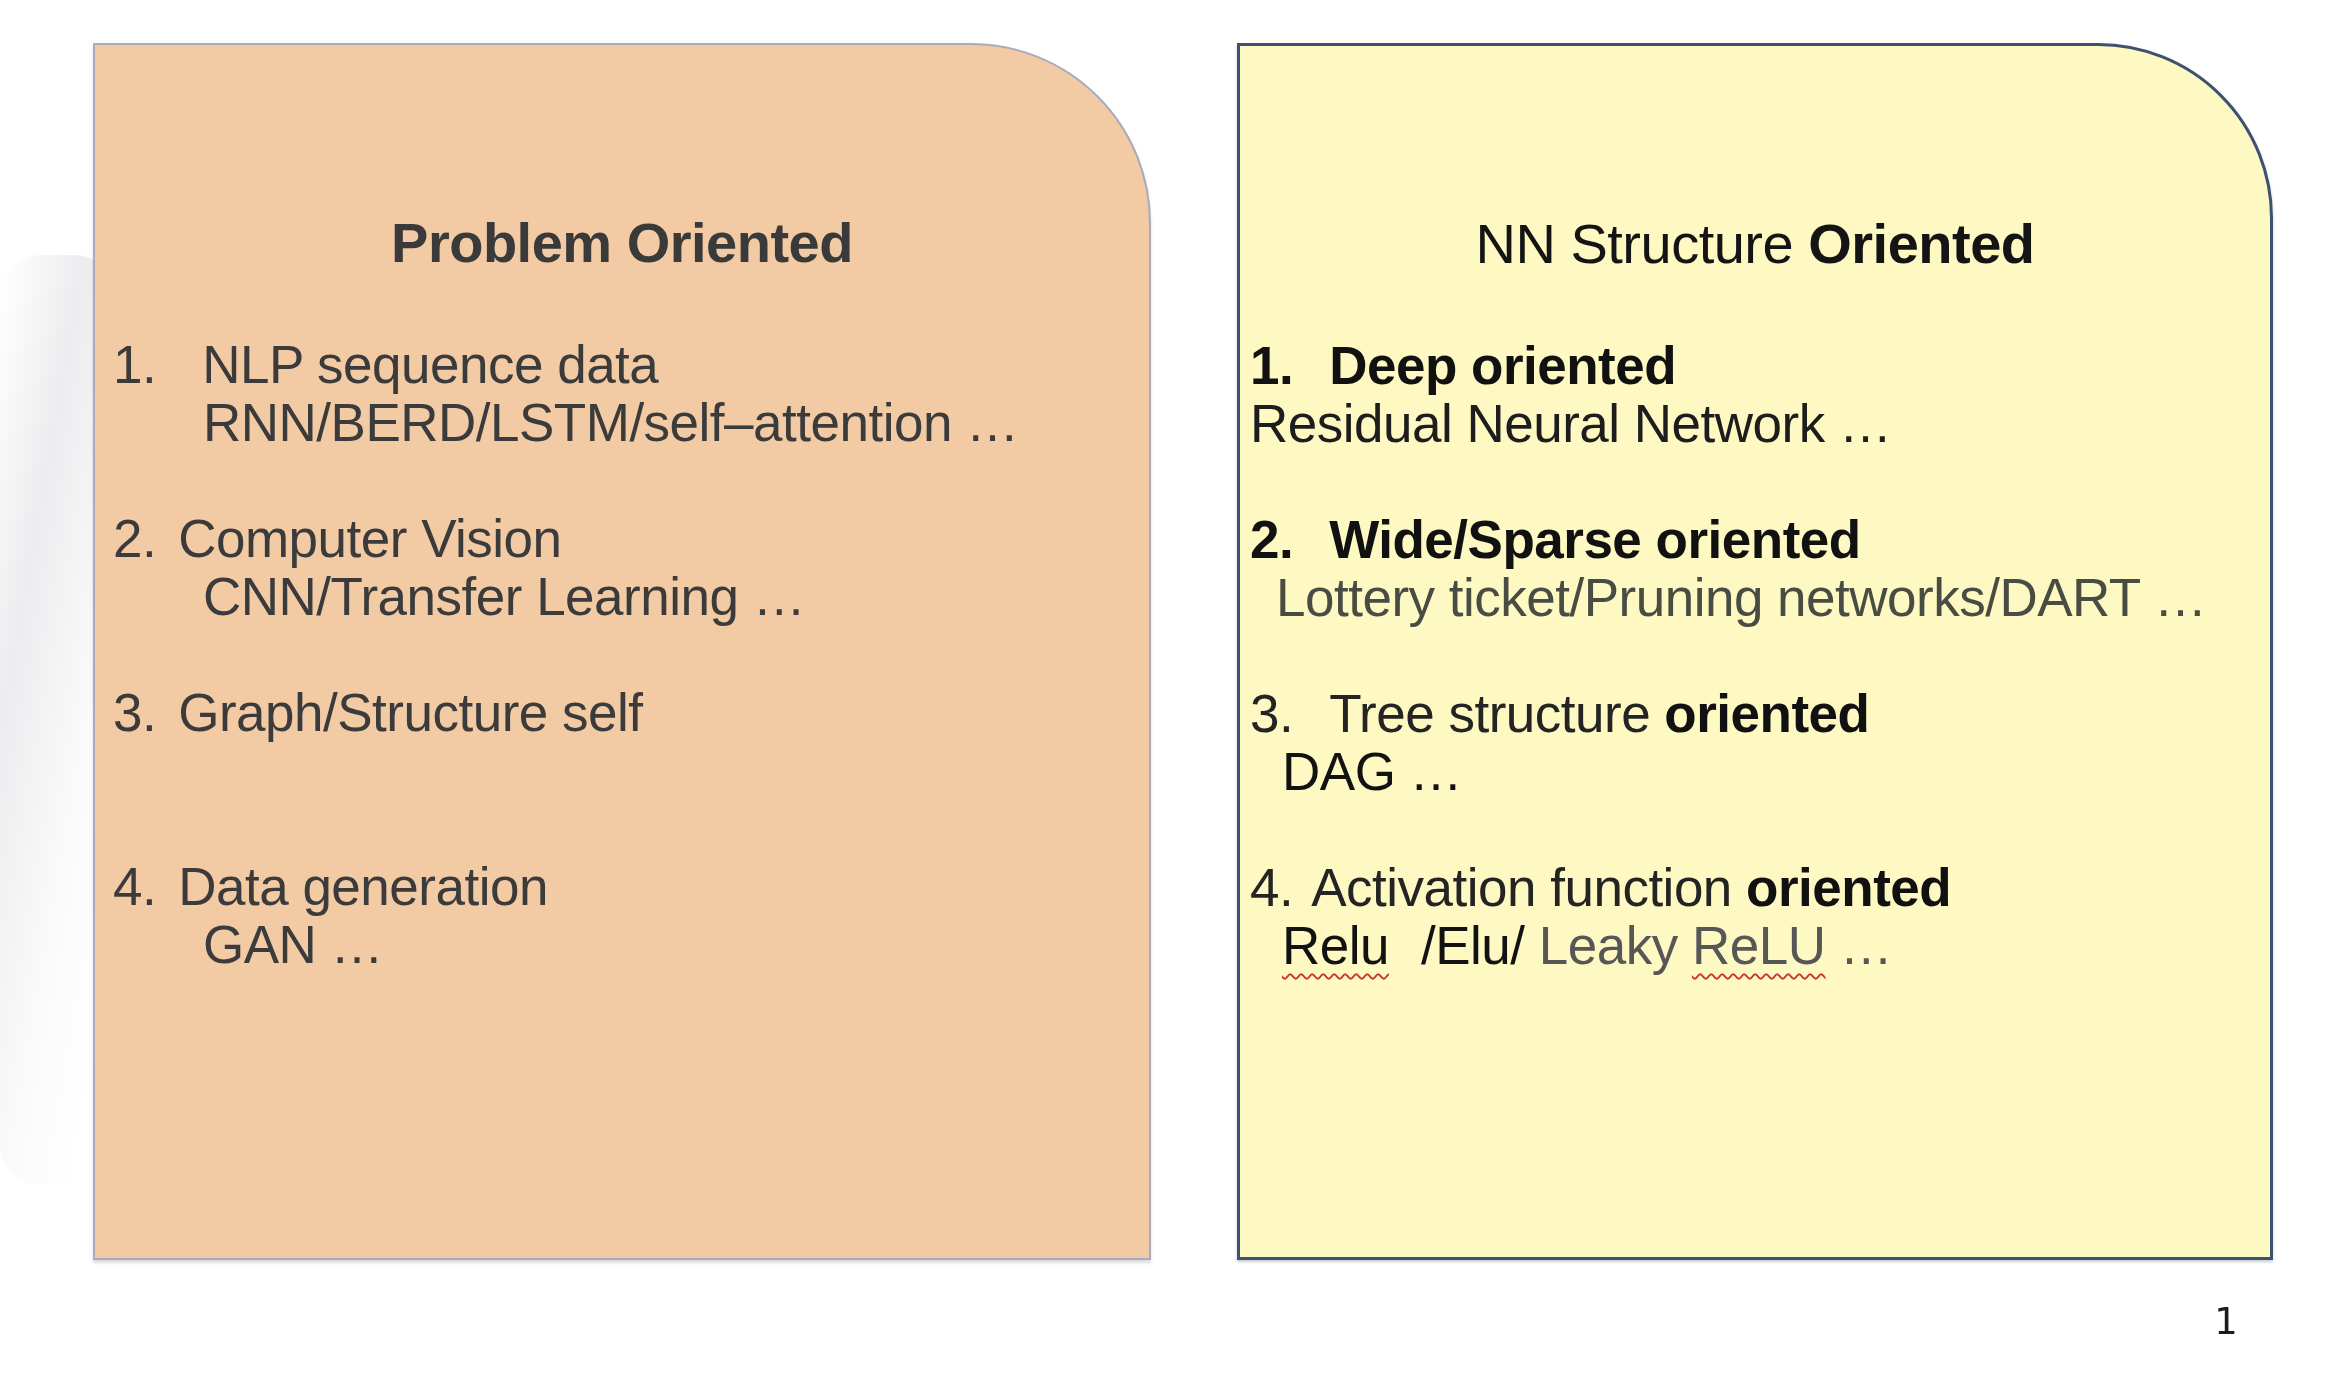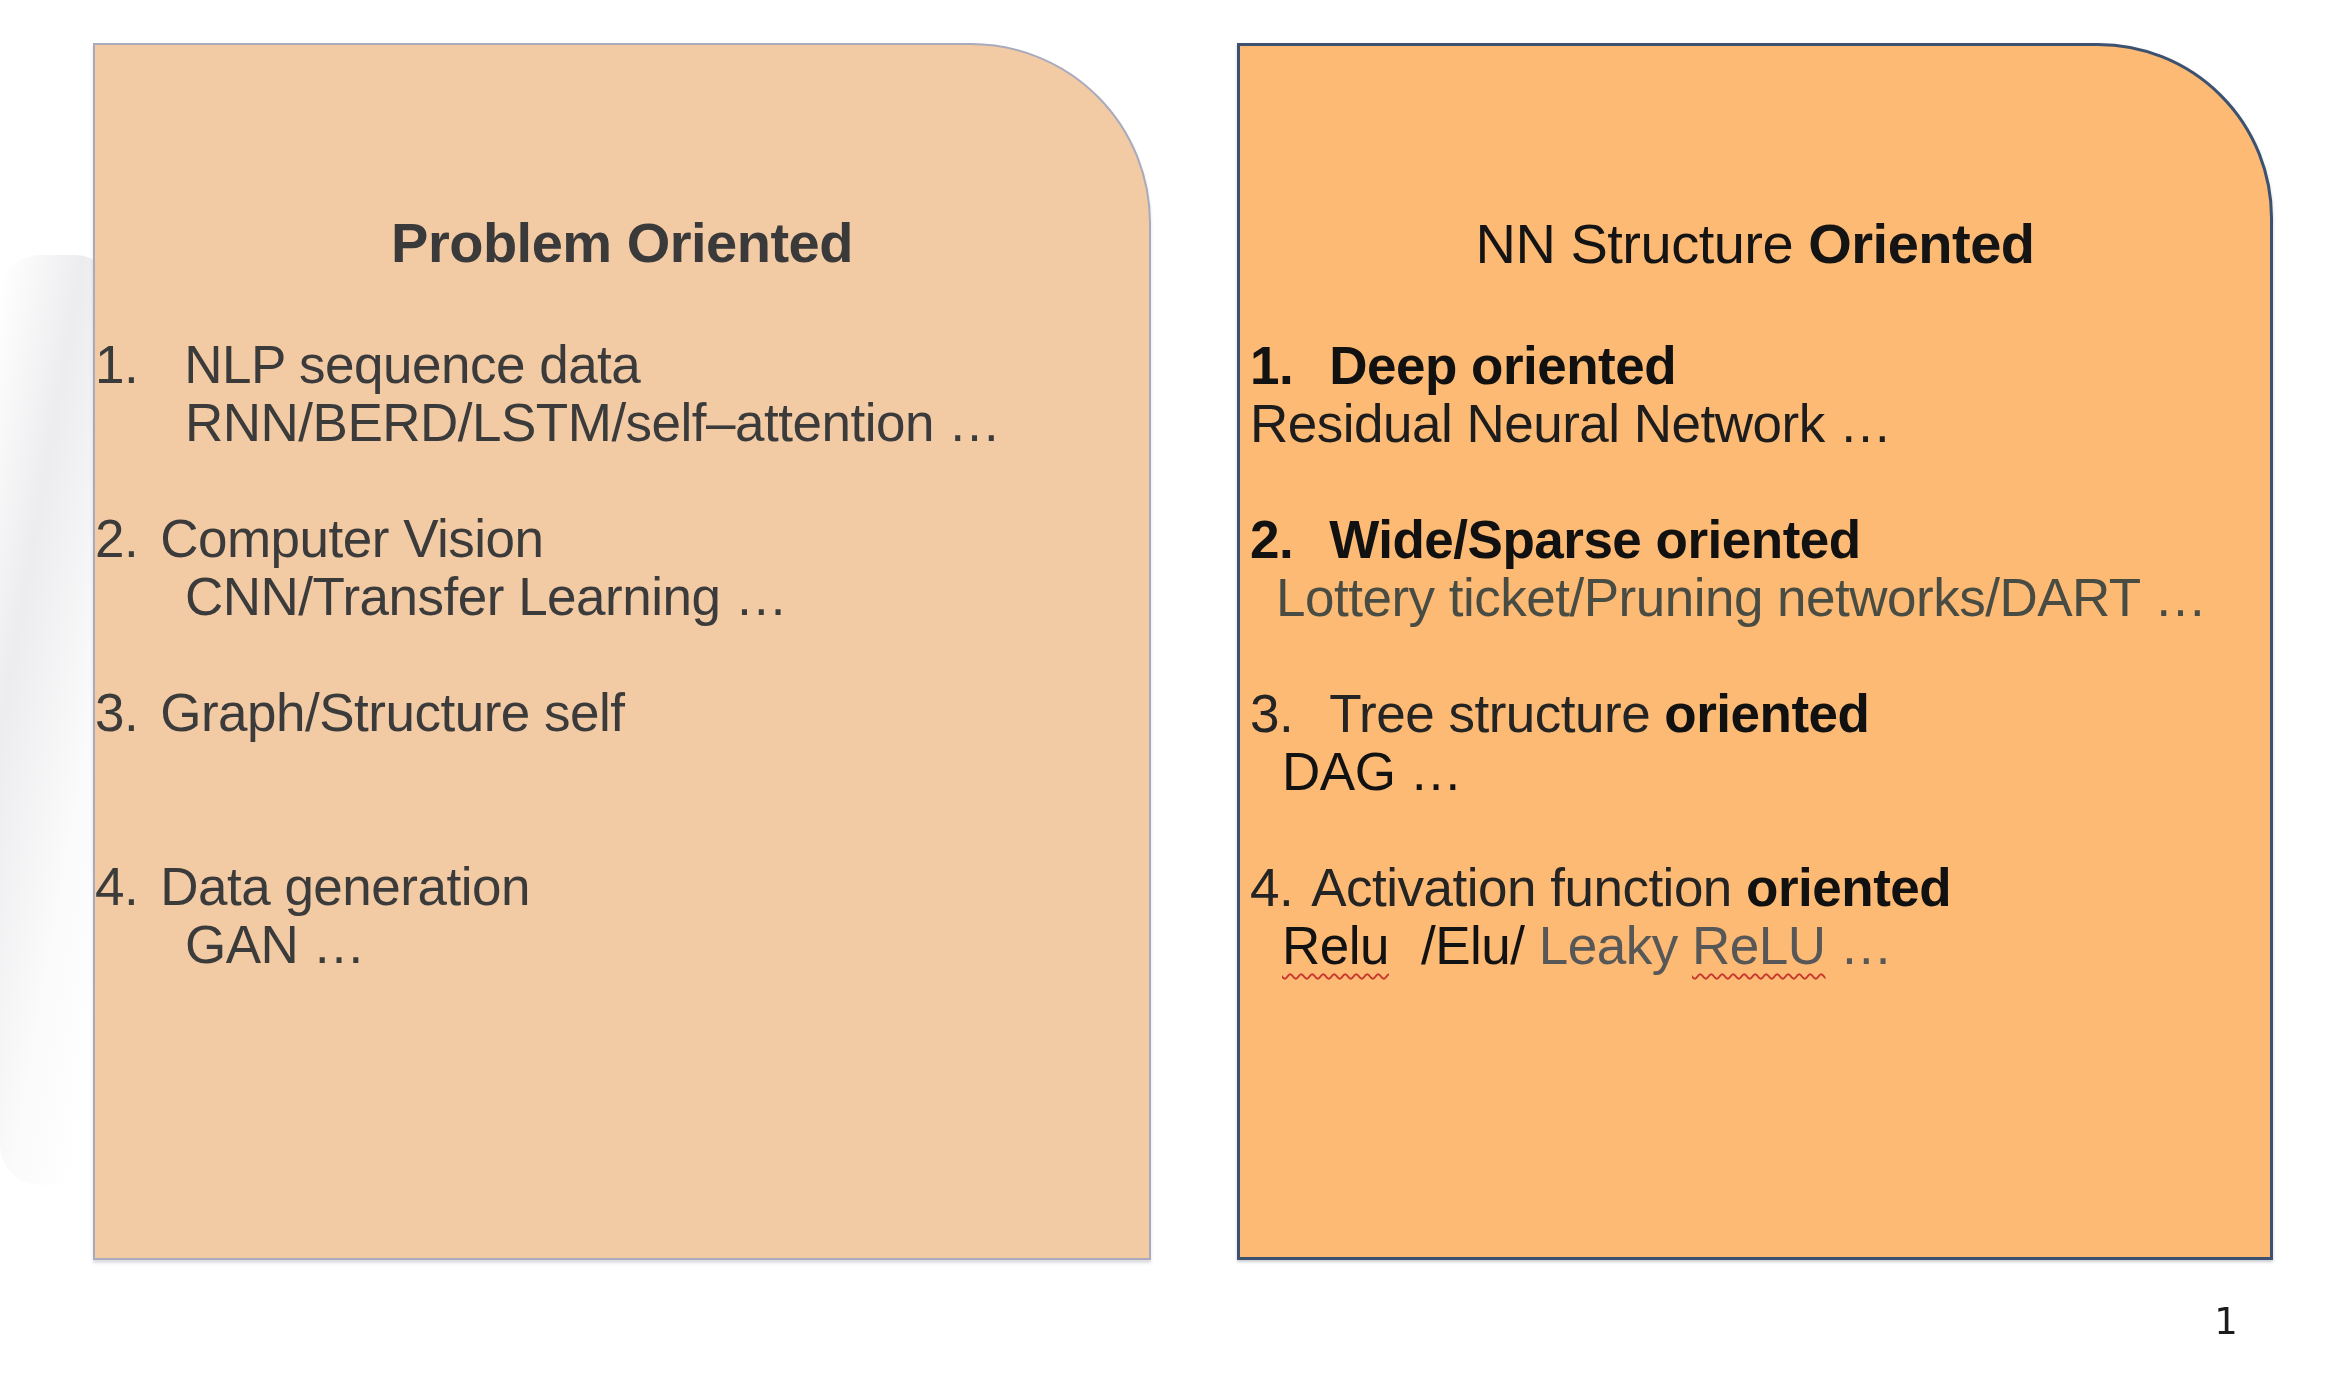--- a/index.html
+++ b/index.html
@@ -39,21 +39,21 @@
   }
   .box-left .box-title{color:#3a3a3a;font-weight:700;}
   .box-right .box-title{color:#141414;}
   .title-reg{font-weight:400;}
   .title-bold{font-weight:700;}
 
   .item{
     position:absolute;left:0;right:0;
     font-size:53px;line-height:58px;letter-spacing:-0.5px;white-space:nowrap;
   }
-  .box-left .item{color:#3b3b3b;font-weight:400;}
+  .box-left .item{padding-left:18px;color:#3b3b3b;font-weight:400;}
   .box-right .item{padding-left:10px;color:#1a1a1a;}
 
   .t1{top:291px;} .t2{top:465px;} .t3{top:639px;} .t4{top:813px;}
 
   .num{display:inline-block;}
   .box-left .item-1 .num{margin-right:46px;}
   .box-left .item-2 .num,
   .box-left .item-3 .num,
   .box-left .item-4 .num{margin-right:22px;}
   .box-left .l2{margin-left:90px;}
@@ -111,21 +111,21 @@
     <div class="item item-3 t3">
       <div class="l1"><span class="num">3.</span><span>Graph/Structure self</span></div>
     </div>
 
     <div class="item item-4 t4">
       <div class="l1"><span class="num">4.</span><span>Data generation</span></div>
       <div class="l2">GAN …</div>
     </div>
   </div>
 
-  <div class="box box-right" style="background: #fdba74; border-color: rgb(61, 82, 112);">
+  <div class="box box-right" style="background: #fef9c3; border-color: rgb(61, 82, 112);">
     <div class="box-title"><span class="title-reg">NN Structure </span><span class="title-bold">Oriented</span></div>
 
     <div class="item item-1 t1">
       <div class="l1"><span class="num">1.</span><span class="head-pre"></span><span class="head-bold">Deep oriented</span></div>
       <div class="l2"><span class="seg reg">Residual Neural Network …</span></div>
     </div>
 
     <div class="item item-2 t2">
       <div class="l1"><span class="num">2.</span><span class="head-pre"></span><span class="head-bold">Wide/Sparse oriented</span></div>
       <div class="l2"><span class="seg gray">Lottery ticket/Pruning networks/DART …</span></div>

